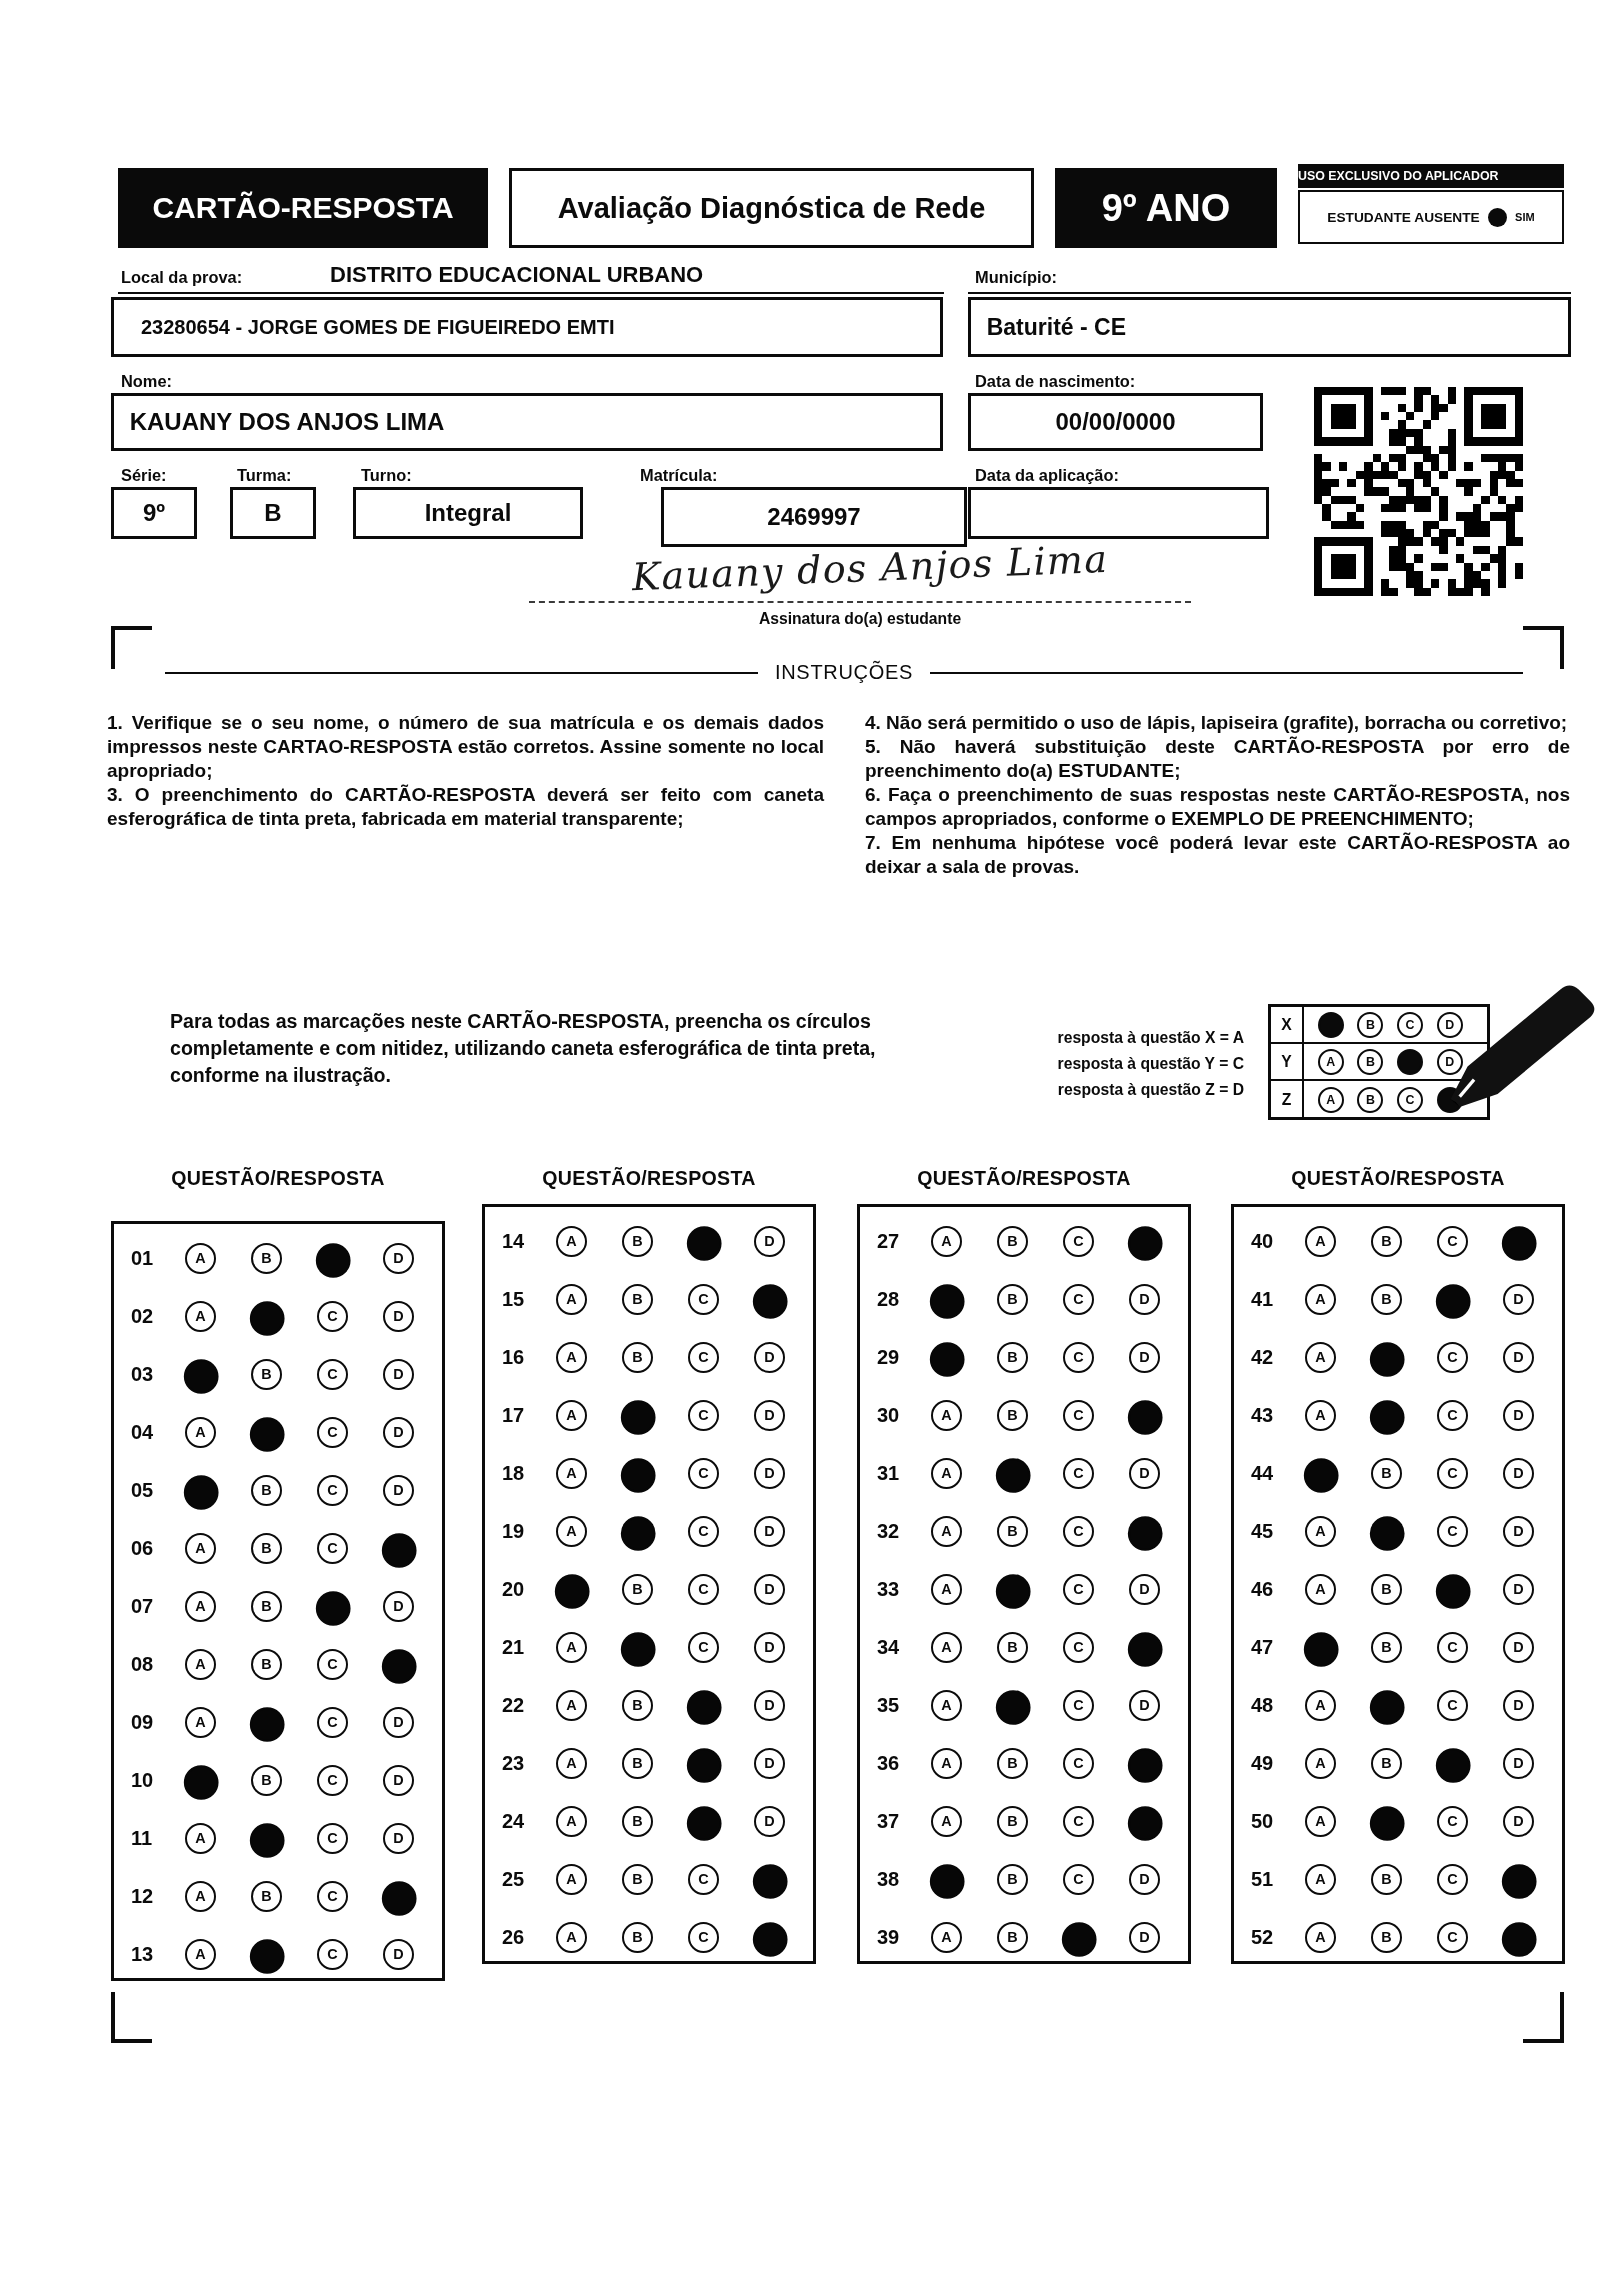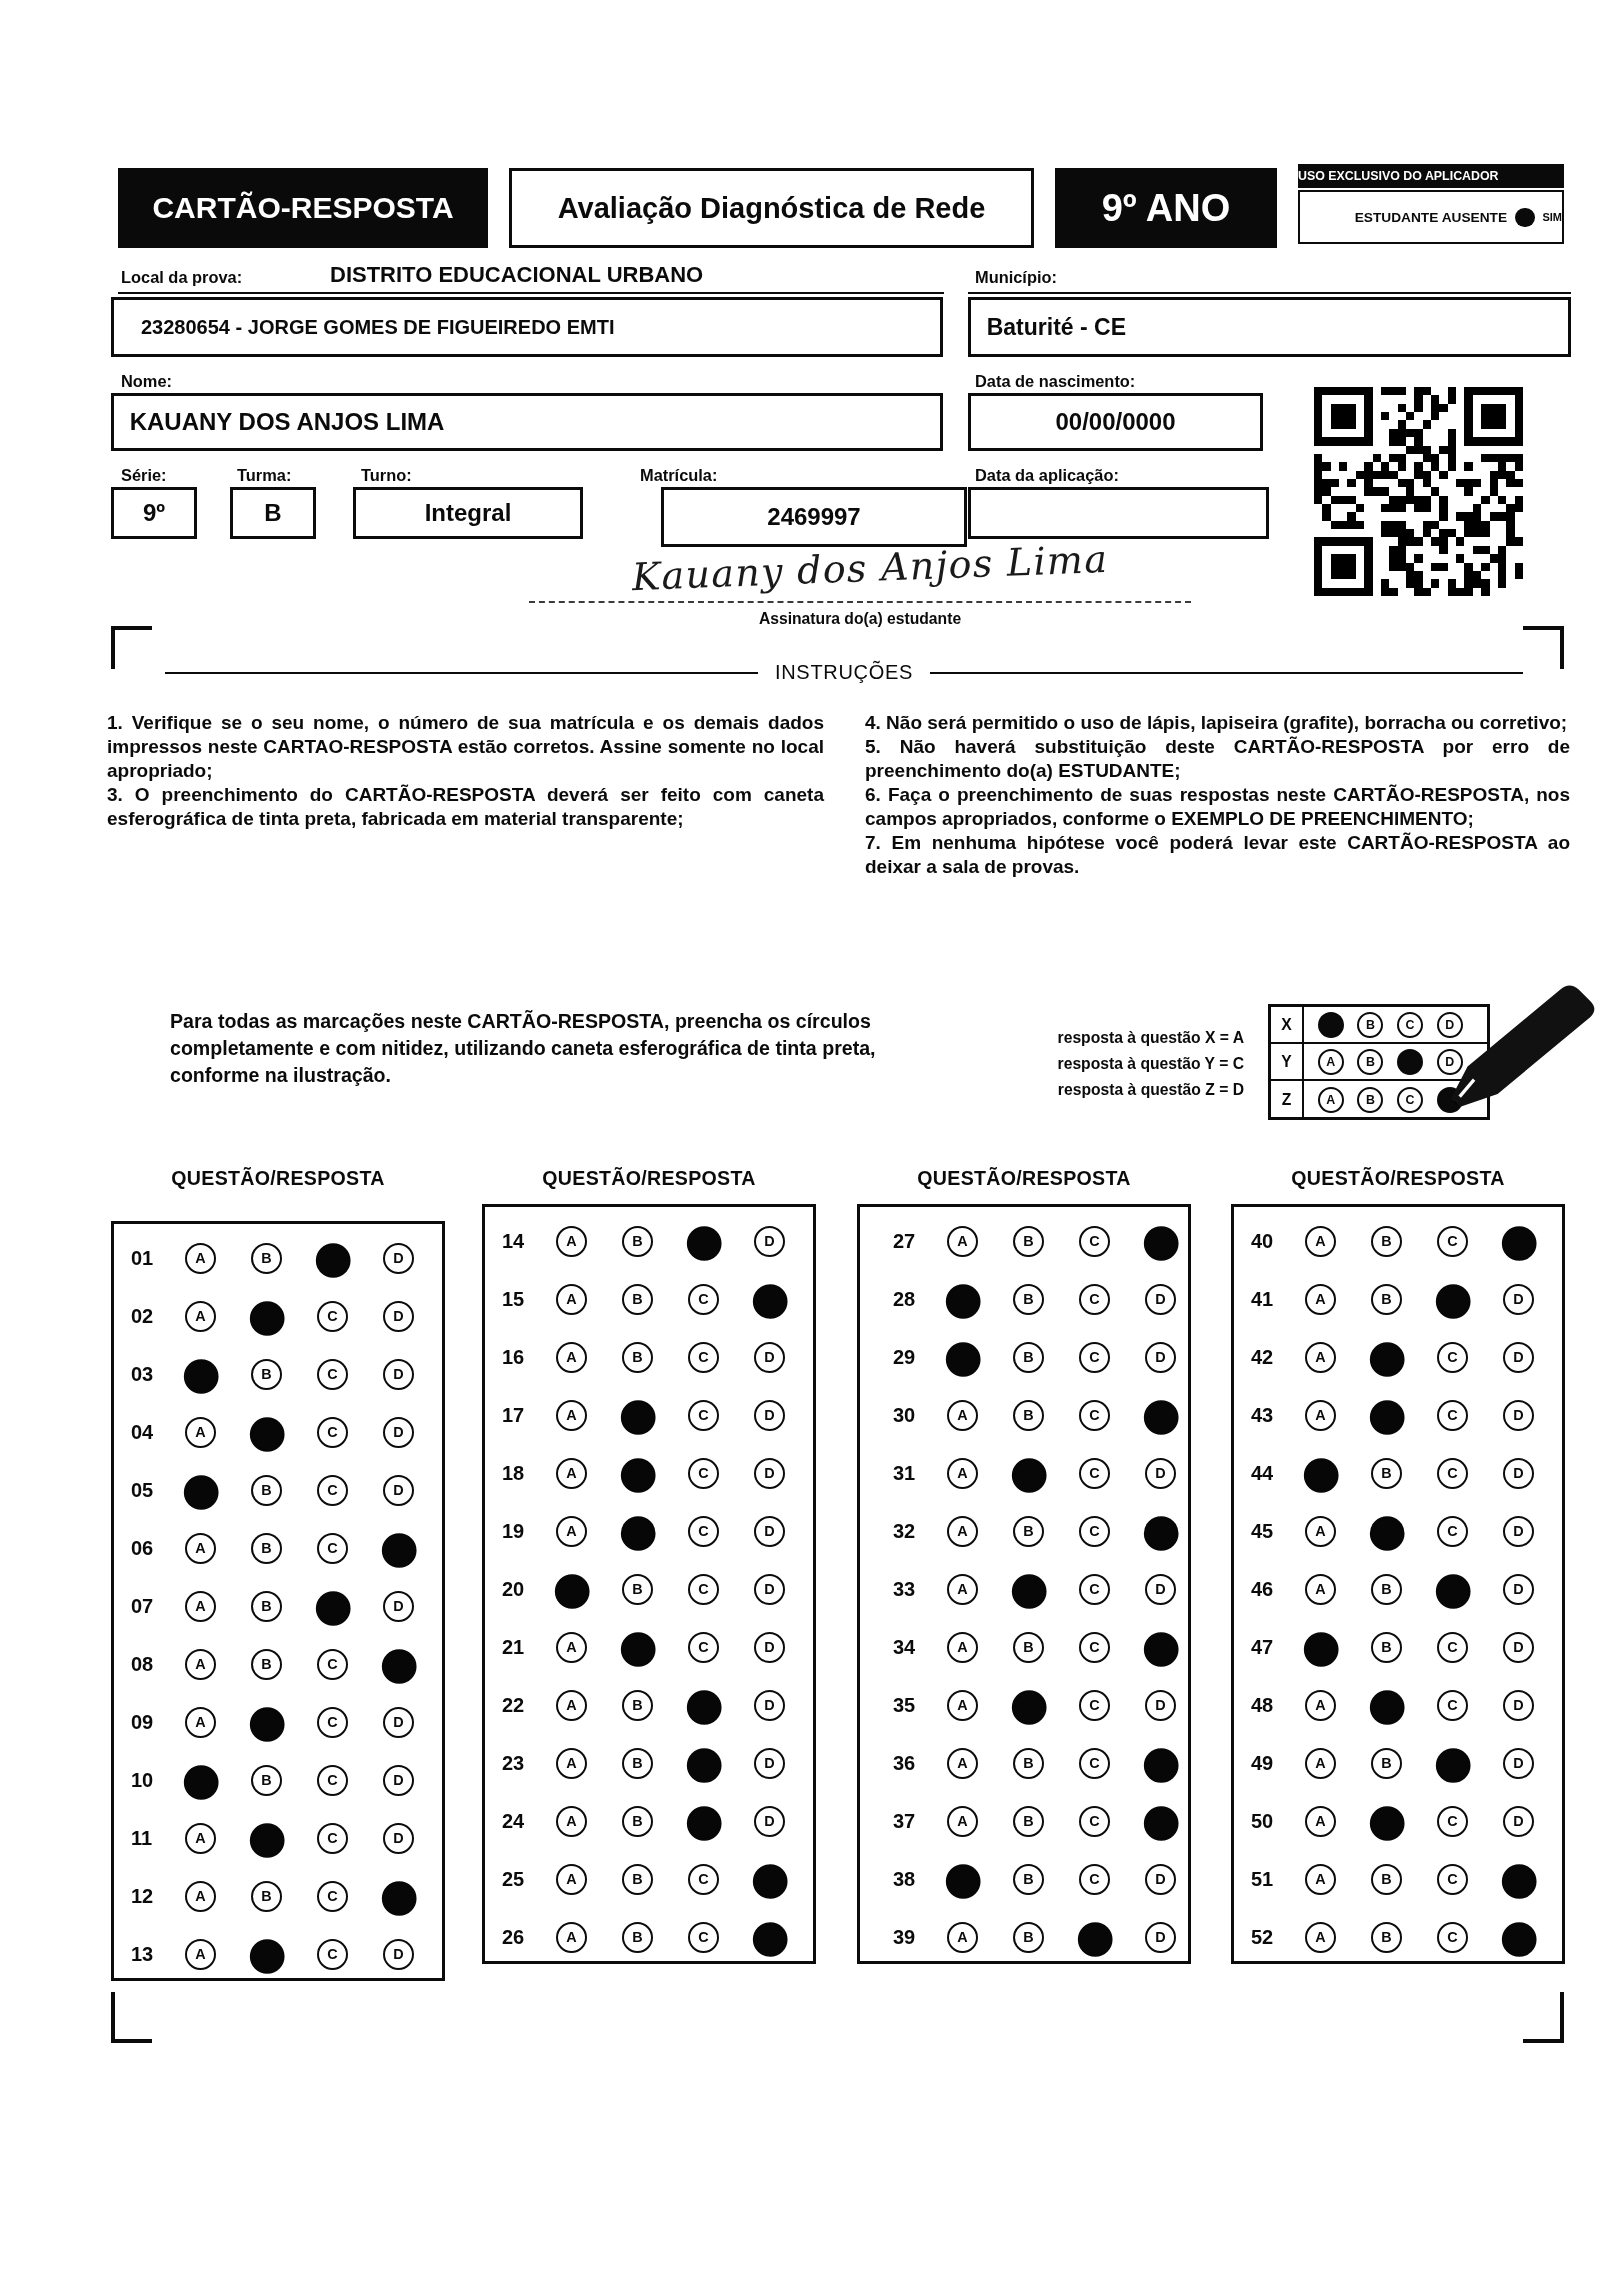--- a/index.html
+++ b/index.html
@@ -6,21 +6,21 @@
   body { margin: 0; background: #ffffff; }
   .page { position: relative; width: 1623px; height: 2295px; background: #ffffff;
           font-family: "Liberation Sans", "DejaVu Sans", sans-serif; color: #0b0b0b; overflow: hidden; }
 
   .hbox { position: absolute; display: flex; align-items: center; justify-content: center; font-weight: 700; }
   .black { background: #0a0a0a; color: #ffffff; }
   .outline { border: 3.9px solid #0b0b0b; background: #ffffff; }
 
   .aplicador { position: absolute; }
   .strip { background: #0a0a0a; color: #fff; font-size: 12.4px; font-weight: 700; padding: 5.2px 0; }
-  .absent-row { border: 2.6px solid #0b0b0b; margin-top: 2px; height: 54px; display: flex; align-items: center; justify-content: flex-end; gap: 7.9px; }
+  .absent-row { border: 2.6px solid #0b0b0b; margin-top: 2px; height: 54px; display: flex; align-items: center; justify-content: center; gap: 7.9px; }
   .absent-label { font-size: 13.7px; font-weight: 700; }
   .absent-dot { width: 19.6px; height: 19.6px; border-radius: 50%; background: #0a0a0a; }
   .absent-yes { font-size: 11px; font-weight: 700; }
 
   .flabel { position: absolute; font-size: 16.4px; font-weight: 700; }
   .fvalue-inline { position: absolute; font-size: 22px; font-weight: 700; }
   .uline { position: absolute; border-top: 2px solid #0b0b0b; }
   .fbox { position: absolute; border: 3.3px solid #0b0b0b; background: #fff; display: flex; align-items: center;
           font-size: 23px; font-weight: 700; padding-left: 15.7px; }
   .fbox.center { justify-content: center; padding-left: 0; }
@@ -597,21 +597,21 @@
         <div class="bubble filled">D</div>
       </div>
       <div class="q-row">
         <div class="q-num">26</div>
         <div class="bubble">A</div>
         <div class="bubble">B</div>
         <div class="bubble">C</div>
         <div class="bubble filled">D</div>
       </div>
     </div>
-  <div class="qgrid" style="left:857px; top:1204px; width:334px; height:760px;padding-left:16px;">
+  <div class="qgrid" style="left:857px; top:1204px; width:334px; height:760px;">
       <div class="q-row">
         <div class="q-num">27</div>
         <div class="bubble">A</div>
         <div class="bubble">B</div>
         <div class="bubble">C</div>
         <div class="bubble filled">D</div>
       </div>
       <div class="q-row">
         <div class="q-num">28</div>
         <div class="bubble filled">A</div>

